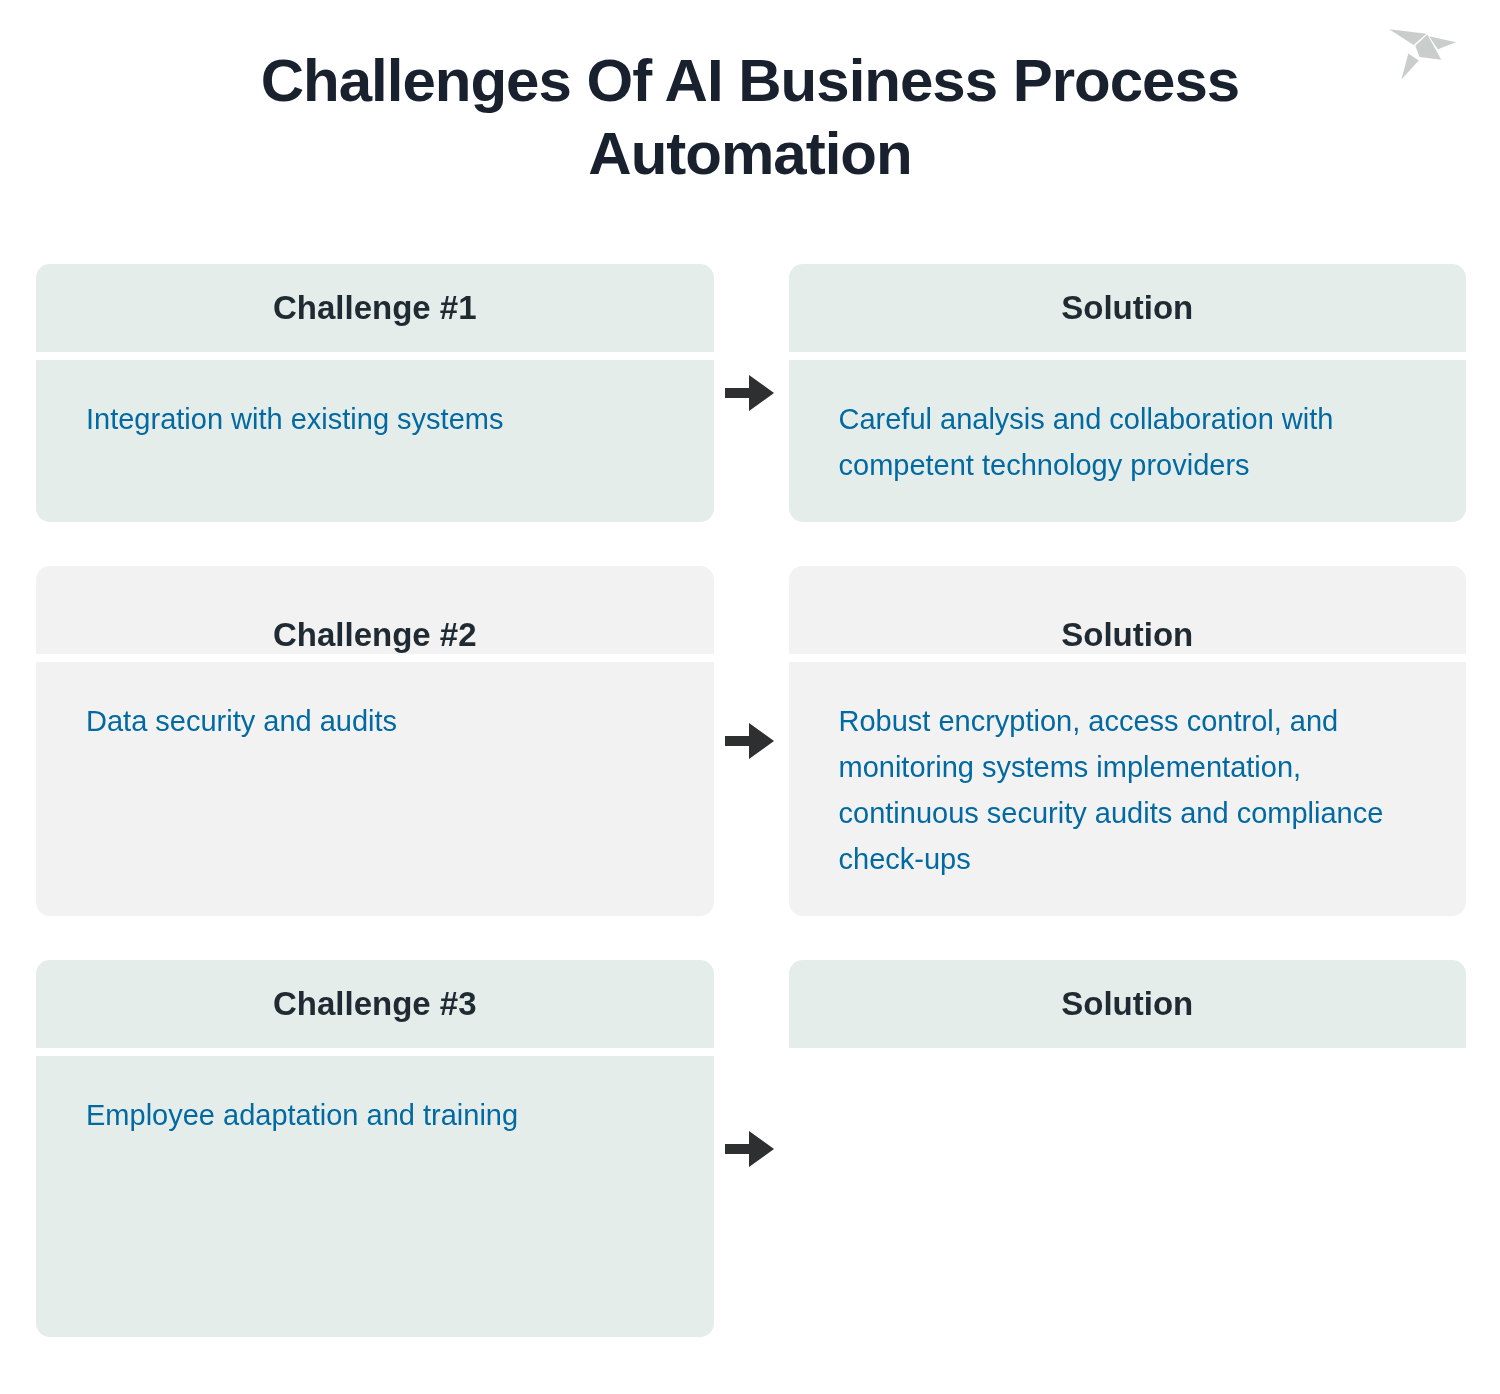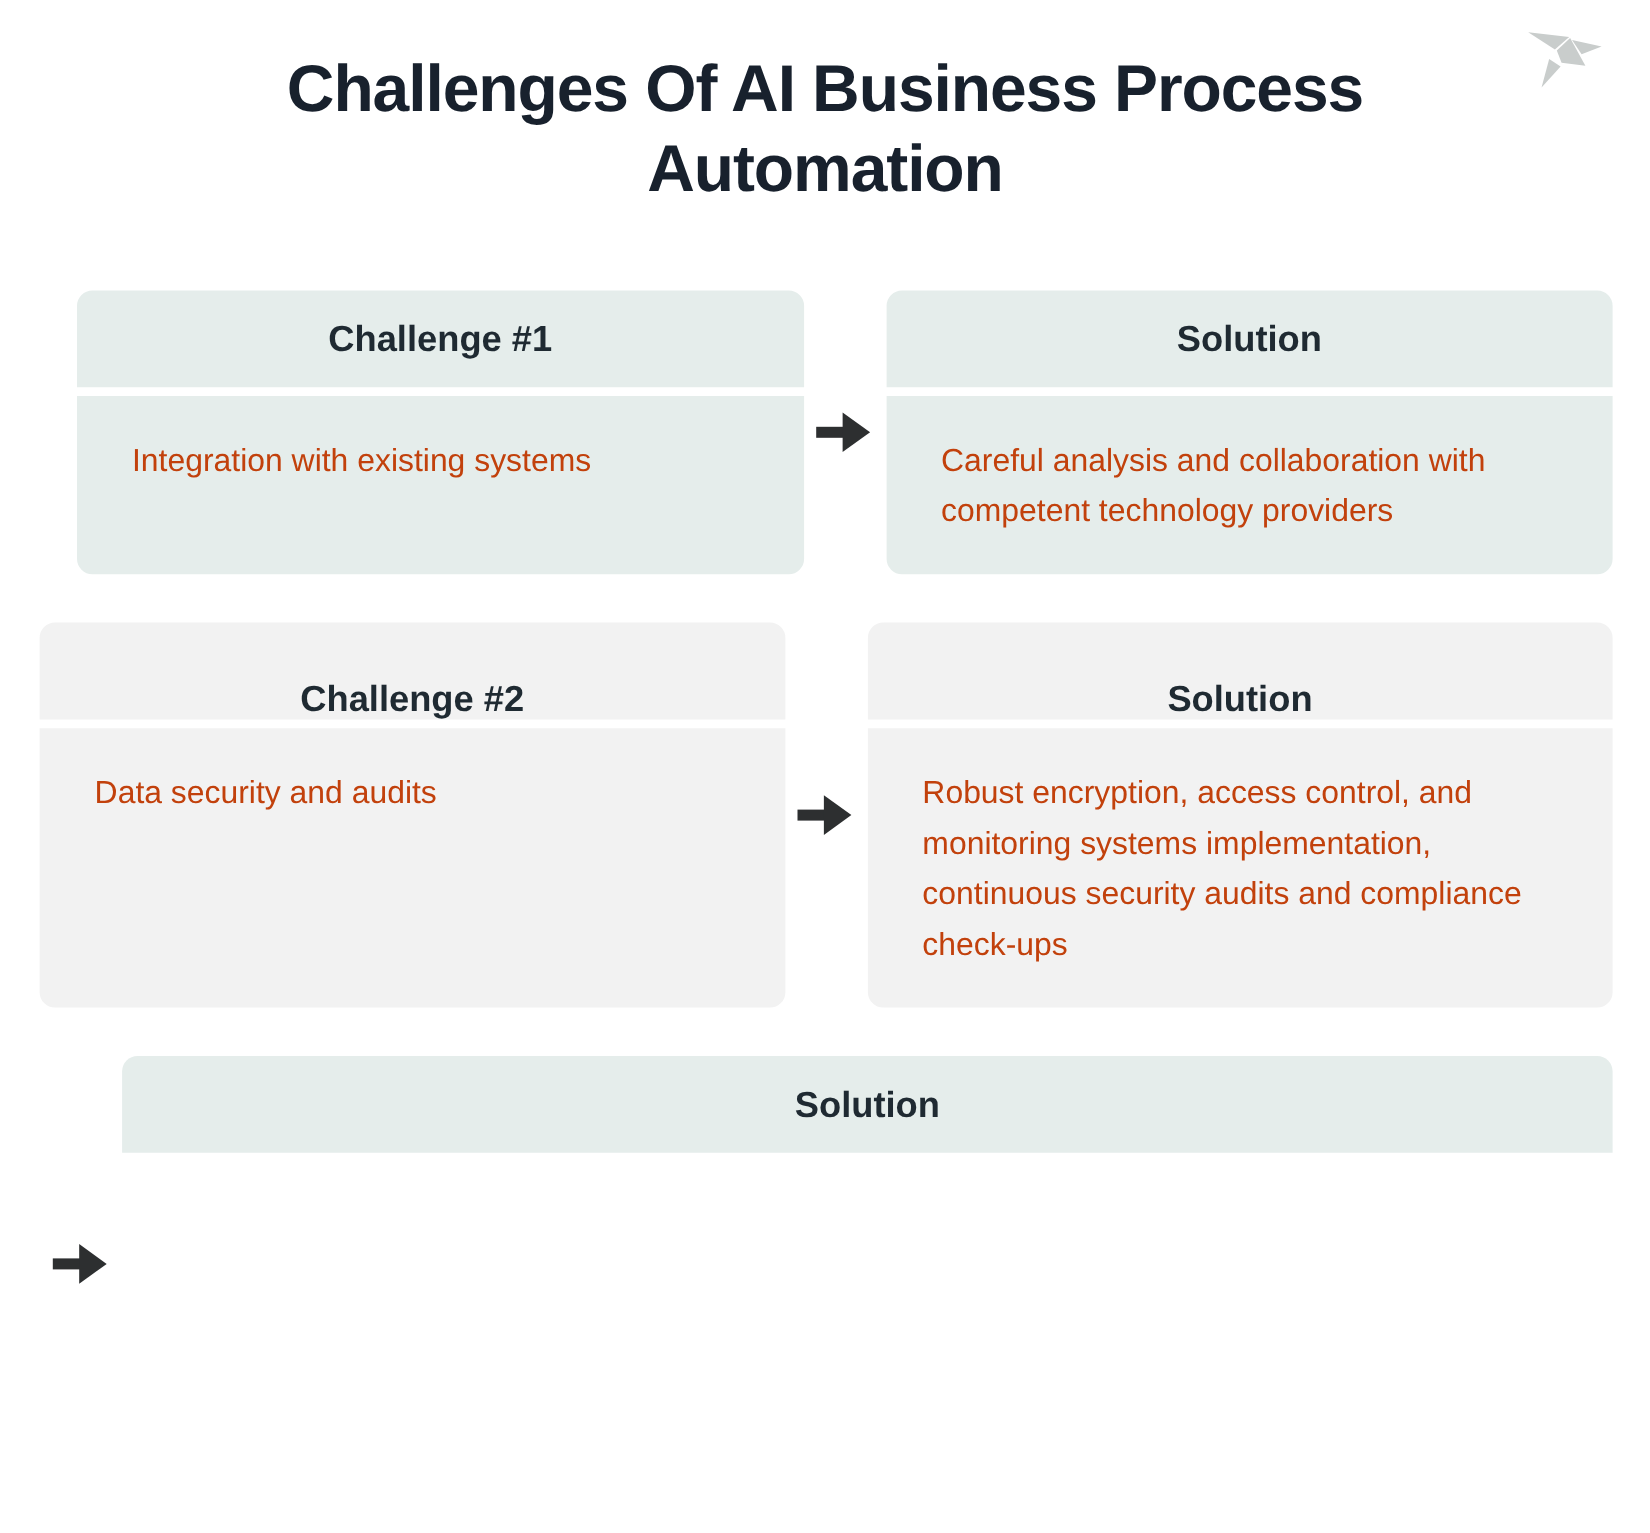--- a/index.html
+++ b/index.html
@@ -40,21 +40,21 @@
     left: 36px;
     right: 34px;
     display: flex;
     flex-direction: column;
     gap: 44px;
   }
   .row {
     display: flex;
     align-items: stretch;
   }
-  .row-1 { min-height: 256px; margin-left: 34px; }
+  .row-1 { min-height: 256px; }
   .row-2 { min-height: 347px; }
   .row-3 { min-height: 377px; }
   .card {
     flex: 1 1 0;
     display: flex;
     flex-direction: column;
   }
   .card-header {
     height: 88px;
     flex: 0 0 88px;
@@ -66,21 +66,21 @@
     font-size: 33px;
     font-weight: 700;
     color: #1f2a32;
   }
   .card-body {
     flex: 1 1 auto;
     border-radius: 0 0 14px 14px;
     padding: 36px 78px 34px 50px;
     font-size: 29px;
     line-height: 46px;
-    color: #c2410c;
+    color: #0369a1;
   }
   .card-body p { margin: 0; }
   .theme-green .card-header,
   .theme-green .card-body { background: #e5edeb; }
   .theme-gray .card-header,
   .theme-gray .card-body { background: #f2f2f2; align-items: flex-end; }
   .arrow-col {
     flex: 0 0 75px;
     display: flex;
     align-items: center;
@@ -157,20 +157,28 @@
         <div class="card-header">
           <span>Solution</span>
         </div>
         <div class="card-body">
           <p>Robust encryption, access control, and monitoring systems implementation, continuous security audits and compliance check-ups</p>
         </div>
       </div>
     </section>
 
     <section class="row row-3">
+      <div class="card theme-green">
+        <div class="card-header">
+          <span>Challenge #3</span>
+        </div>
+        <div class="card-body">
+          <p>Employee adaptation and training</p>
+        </div>
+      </div>
       <div class="arrow-col">
         <svg width="54" height="54" viewBox="0 0 54 54" aria-hidden="true">
           <g fill="#2d2f30">
             <rect x="1" y="22" width="27" height="10"></rect>
             <polygon points="25,9 50,27 25,45"></polygon>
           </g>
         </svg>
       </div>
       <div class="card theme-green">
         <div class="card-header">

